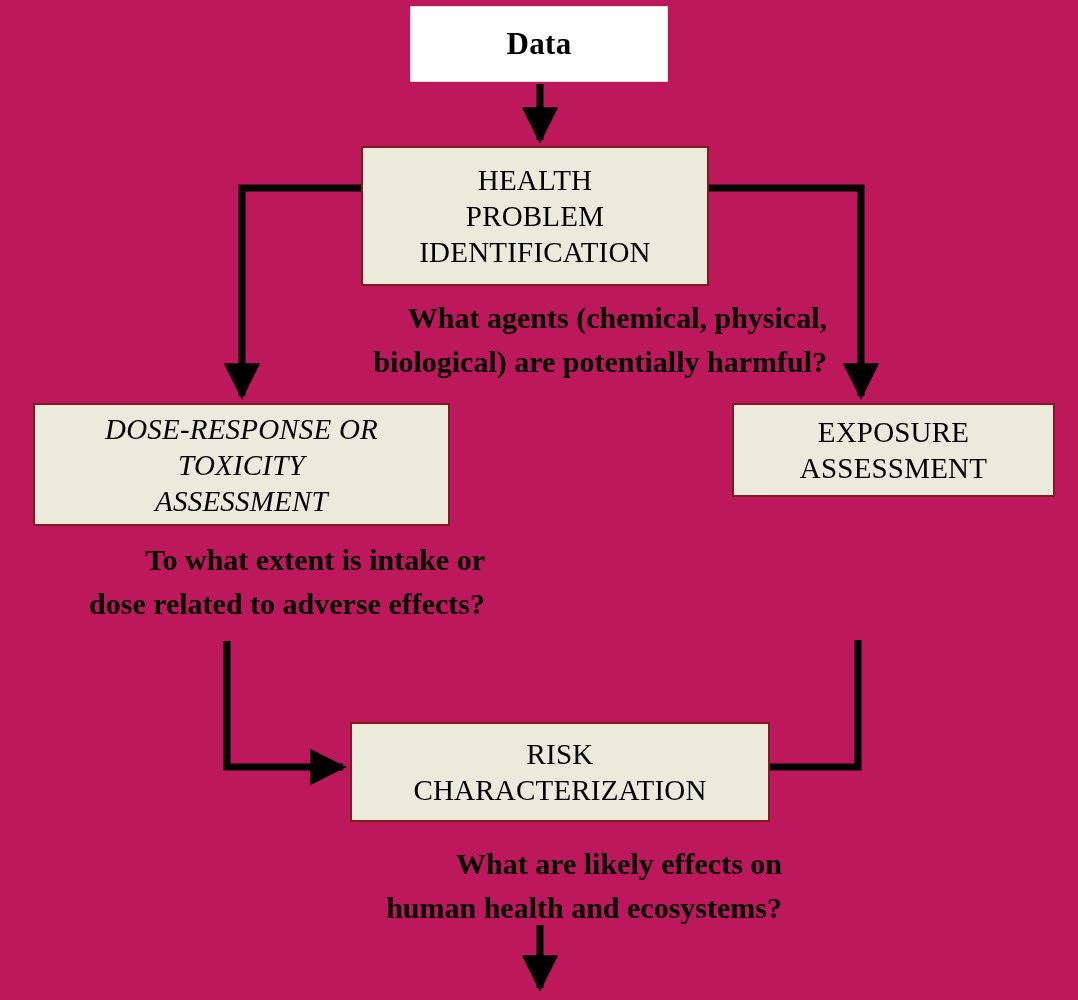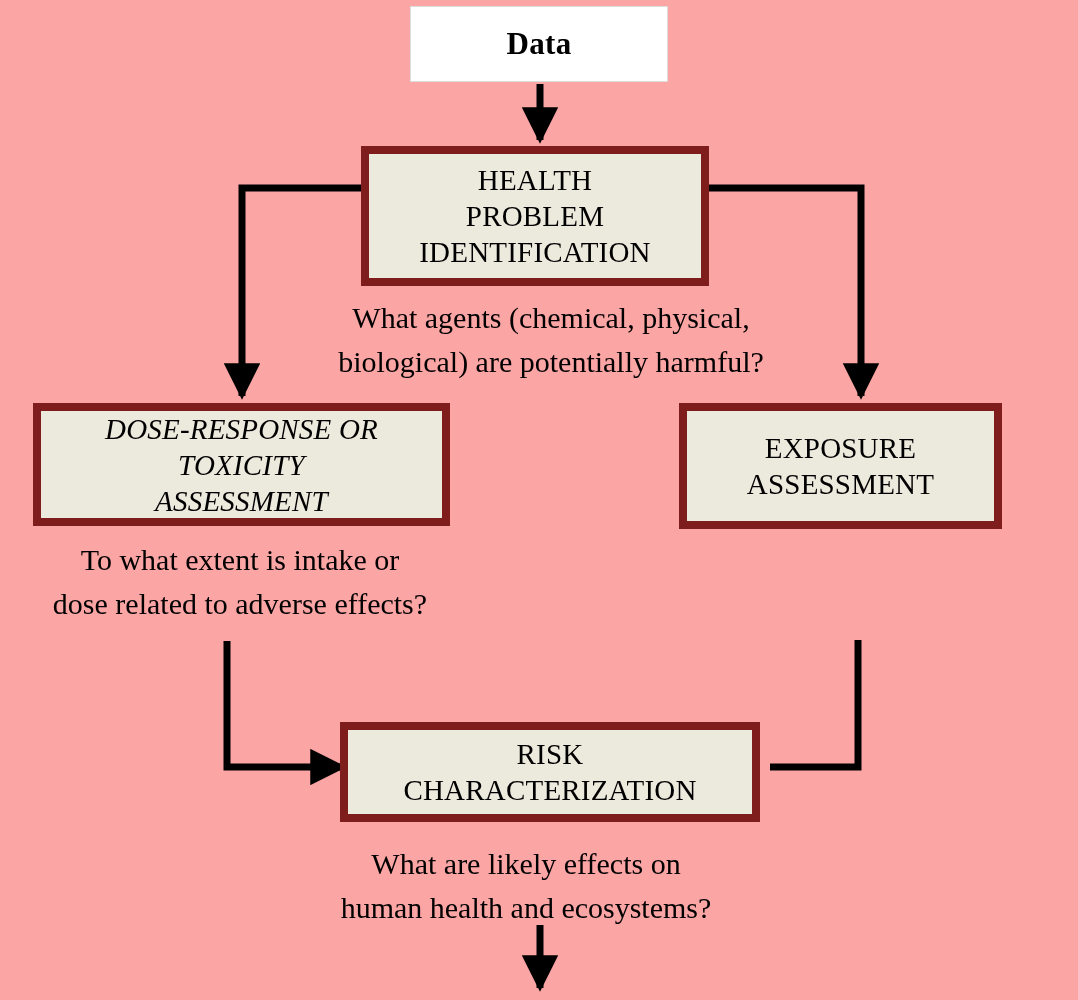--- a/index.html
+++ b/index.html
@@ -8,21 +8,21 @@
     background: #ffffff;
   }
   body {
     font-family: "Liberation Serif", "DejaVu Serif", serif;
     color: #000000;
   }
   #canvas {
     position: relative;
     width: 1078px;
     height: 1000px;
-    background: #fca5a5;
+    background: #be185d;
     overflow: hidden;
   }
   #edges {
     position: absolute;
     left: 0;
     top: 0;
     width: 1078px;
     height: 1000px;
     pointer-events: none;
   }
@@ -51,60 +51,61 @@
   }
   .node-data .node-label {
     font-weight: bold;
     font-size: 31px;
     line-height: 36px;
     letter-spacing: 0.3px;
   }
   
   .node-box {
     background: #ece9dd;
-    border: 8px solid #7f1d1d;
+    border: 2px solid #7f1d1d;
   }
   .node-box .node-label {
     font-size: 29px;
     line-height: 36px;
     letter-spacing: 0.2px;
   }
   .node-health {
     left: 361px;
     top: 146px;
     width: 348px;
     height: 140px;
   }
   .node-dose {
     left: 33px;
     top: 403px;
     width: 417px;
     height: 123px;
     font-style: italic;
   }
   .node-exposure {
-    left: 679px;
+    left: 732px;
     top: 403px;
     width: 323px;
-    height: 126px;
+    height: 94px;
   }
   .node-risk {
-    left: 340px;
+    left: 350px;
     top: 722px;
     width: 420px;
     height: 100px;
   }
   
   .caption {
     position: absolute;
-    text-align: center;
+    text-align: right;
     font-size: 30px;
     line-height: 44px;
     white-space: pre-line;
     z-index: 2;
+    font-weight: bold;
   }
   .caption-health  { left: 275px; top: 296px; width: 552px; }
   .caption-dose    { left: -5px;  top: 538px; width: 490px; }
   .caption-exposure{ left: 605px; top: 538px; width: 473px; }
   .caption-risk    { left: 270px; top: 842px; width: 512px; }
 </style>
 </head>
 <body>
 
 <div id="canvas">

